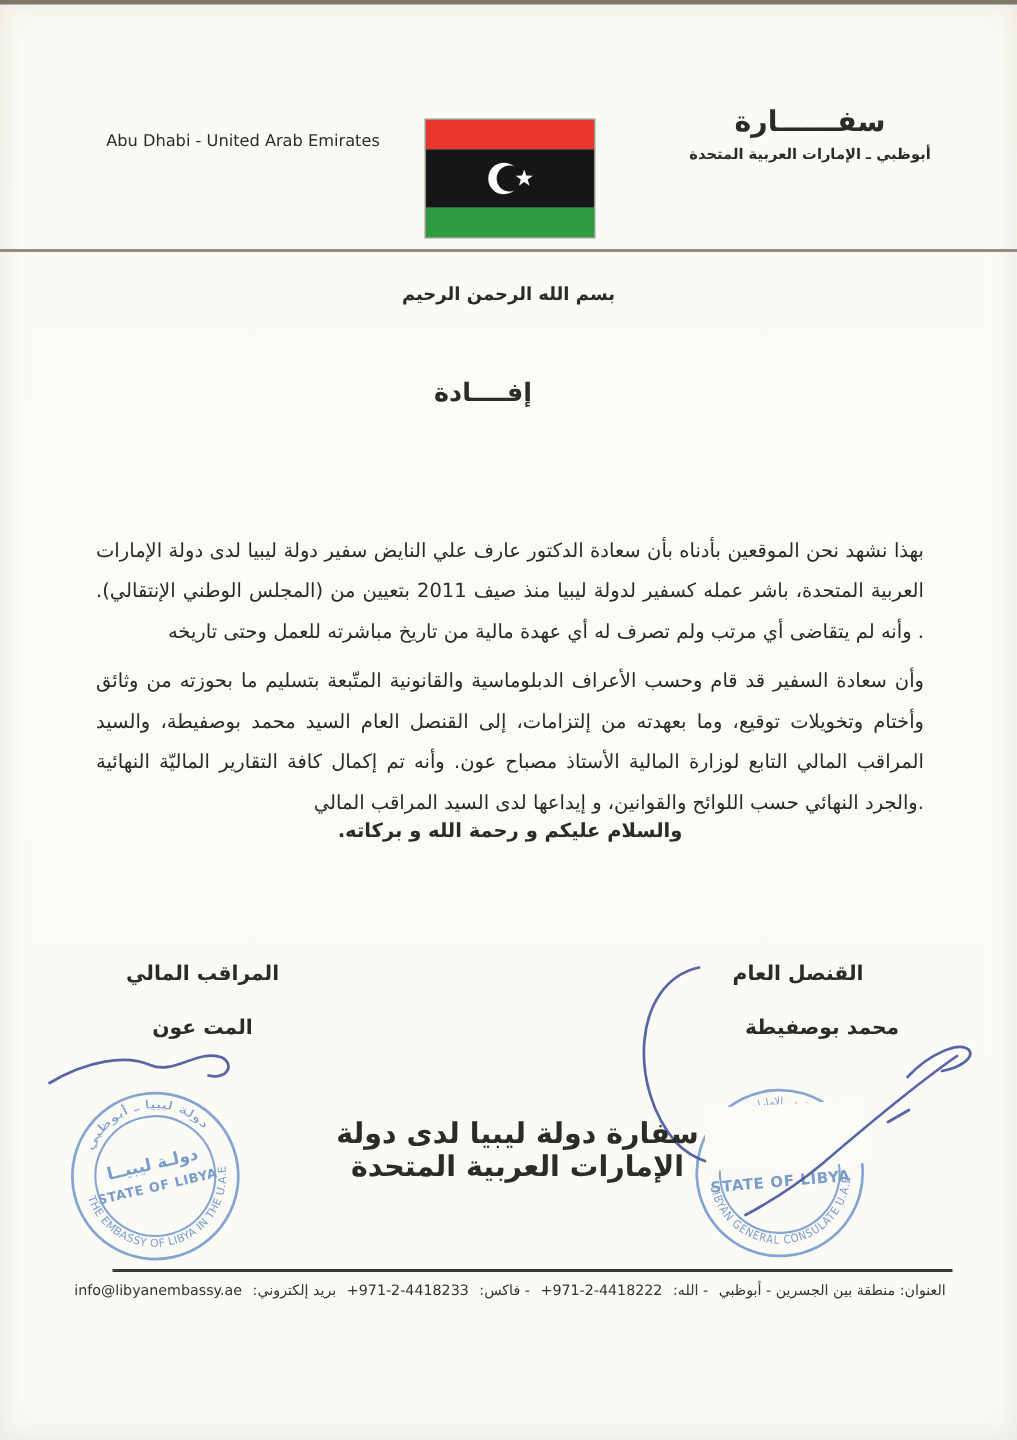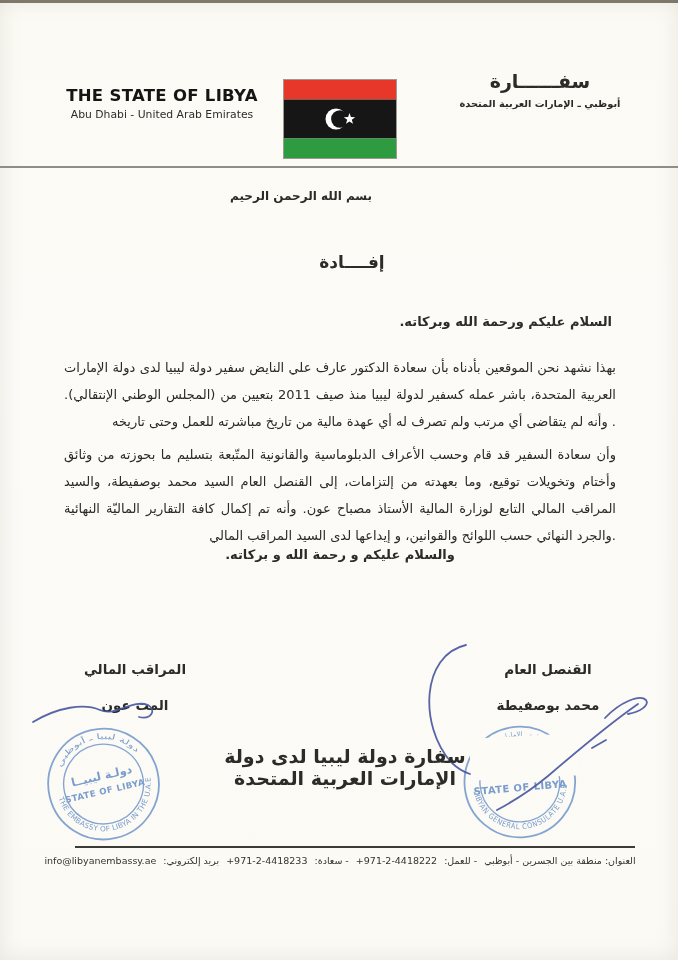--- a/index.html
+++ b/index.html
@@ -19,35 +19,35 @@
   .hdr-en-3{font-size:10.8px;color:#2c2c2a;margin-top:1px;}
   .flag{left:284px;top:80px;width:112px;height:78px;outline:1px solid #9a9a92;}
   .hdr-ar{left:440px;top:66px;width:200px;text-align:center;direction:rtl;}
   .hdr-ar-1{font-size:19px;font-weight:bold;line-height:30px;}
   .hdr-ar-2{font-size:19px;font-weight:bold;line-height:30px;}
   .hdr-ar-3{font-size:9.8px;font-weight:bold;line-height:16px;}
   .hdr-rule{left:0;top:166px;width:678px;height:2px;background:#8f8d85;}
 
   
   .rtl{direction:rtl;}
-  .basmala{left:230px;top:189px;width:180px;text-align:left;font-size:12px;font-weight:600;}
+  .basmala{left:230px;top:189px;width:180px;text-align:right;font-size:12px;font-weight:600;}
   .date-line{left:430px;top:221px;width:180px;text-align:center;font-size:12.5px;direction:rtl;}
-  .doc-title{left:302px;top:252px;width:100px;text-align:center;font-size:17px;font-weight:bold;}
+  .doc-title{left:272px;top:252px;width:100px;text-align:center;font-size:17px;font-weight:bold;}
   .greeting{left:350px;top:314px;width:262px;text-align:right;font-size:13px;font-weight:600;}
   .para{left:64px;top:0;width:552px;font-size:13px;font-weight:400;line-height:27px;
         text-align:justify;text-align-last:right;color:#2a2a27;}
   .para1{top:354px;}
   .para2{top:441px;}
   .closing{left:225px;top:547px;width:230px;text-align:center;font-size:13px;font-weight:600;}
 
   
-  .sig{width:160px;text-align:center;font-size:13.5px;font-weight:bold;direction:rtl;margin-top:20px;}
+  .sig{width:160px;text-align:center;font-size:13.5px;font-weight:bold;direction:rtl;}
   .sig-lt{left:55px;top:641px;}
   .sig-ln{left:55px;top:677px;}
-  .sig-rt{left:468px;top:641px;}
+  .sig-rt{left:452px;top:641px;}
   .sig-rn{left:468px;top:677px;}
 
   .mid-caption{left:190px;top:745px;width:310px;text-align:center;font-size:19px;font-weight:bold;z-index:6;direction:rtl;}
 
   
   .stamp{opacity:.82;z-index:2;}
   .stamp-left{left:36px;top:716px;transform:rotate(-13deg);}
   .stamp-right{left:452px;top:714px;transform:rotate(-5deg);}
   .stamp svg text{fill:#5e88c3;}
   .ring{fill:none;stroke:#6b92c9;}
@@ -60,21 +60,20 @@
   .footer span{margin:0 2px;white-space:nowrap;}
 </style>
 </head>
 <body>
 
 <div class="page">
 
   <div class="abs top-edge"></div>
 
   <div class="abs hdr-en">
-    <div class="hdr-en-2">THE STATE OF LIBYA</div>
     <div class="hdr-en-3">Abu Dhabi - United Arab Emirates</div>
   </div>
 
   <div class="abs flag">
     <svg width="112" height="78" viewBox="0 0 112 78">
       <rect x="0" y="0" width="112" height="19.5" fill="#e7372b"></rect>
       <rect x="0" y="19.5" width="112" height="39" fill="#161616"></rect>
       <rect x="0" y="58.5" width="112" height="19.5" fill="#2f9b41"></rect>
       <circle cx="52" cy="39" r="10.5" fill="#ffffff"></circle>
       <circle cx="55.8" cy="39" r="8.7" fill="#161616"></circle>
@@ -87,21 +86,20 @@
     <div class="hdr-ar-3">أبوظبي ـ الإمارات العربية المتحدة</div>
   </div>
 
   <div class="abs hdr-rule"></div>
 
   <div class="abs basmala">بسم الله الرحمن الرحيم</div>
 
 
   <div class="abs doc-title">إفــــادة</div>
 
-  <div class="abs greeting rtl">السلام عليكم ورحمة الله وبركاته.</div>
 
   <div class="abs para para1">بهذا نشهد نحن الموقعين بأدناه بأن سعادة الدكتور عارف علي النايض سفير دولة ليبيا لدى دولة الإمارات العربية المتحدة، باشر عمله كسفير لدولة ليبيا منذ صيف 2011 بتعيين من (المجلس الوطني الإنتقالي). وأنه لم يتقاضى أي مرتب ولم تصرف له أي عهدة مالية من تاريخ مباشرته للعمل وحتى تاريخه .</div>
   <div class="abs para para2">وأن سعادة السفير قد قام وحسب الأعراف الدبلوماسية والقانونية المتّبعة بتسليم ما بحوزته من وثائق وأختام وتخويلات توقيع، وما بعهدته من إلتزامات، إلى القنصل العام السيد محمد بوصفيطة، والسيد المراقب المالي التابع لوزارة المالية الأستاذ مصباح عون. وأنه تم إكمال كافة التقارير الماليّة النهائية والجرد النهائي حسب اللوائح والقوانين، و إيداعها لدى السيد المراقب المالي.</div>
 
   <div class="abs closing rtl">والسلام عليكم و رحمة الله و بركاته.</div>
 
   <div class="abs sig sig-lt">المراقب المالي</div>
   <div class="abs sig sig-ln">المت عون</div>
   <div class="abs sig sig-rt">القنصل العام</div>
   <div class="abs sig sig-rn">محمد بوصفيطة</div>
@@ -153,21 +151,21 @@
       <path d="M 466,645 C 421,655 419,726 451,762 C 458,769 464,772 470,774"></path>
       <path d="M 638,704 C 612,722 576,752 548,776 C 530,791 512,802 497,810"></path>
       <path d="M 605,718 C 620,702 640,694 646,700 C 650,705 640,712 628,714"></path>
       <path d="M 592,748 L 606,740"></path>
     </g>
   </svg>
 
   <div class="abs footer-rule"></div>
   <div class="abs footer">
     <span>العنوان: منطقة بين الجسرين - أبوظبي</span>
-    <span>- للعمل:</span>
+    <span>- الله:</span>
     <span dir="ltr">+971-2-4418222</span>
-    <span>- سعادة:</span>
+    <span>- فاكس:</span>
     <span dir="ltr">+971-2-4418233</span>
     <span>بريد إلكتروني:</span>
     <span dir="ltr">info@libyanembassy.ae</span>
   </div>
 
 </div>
 
 </body></html>

